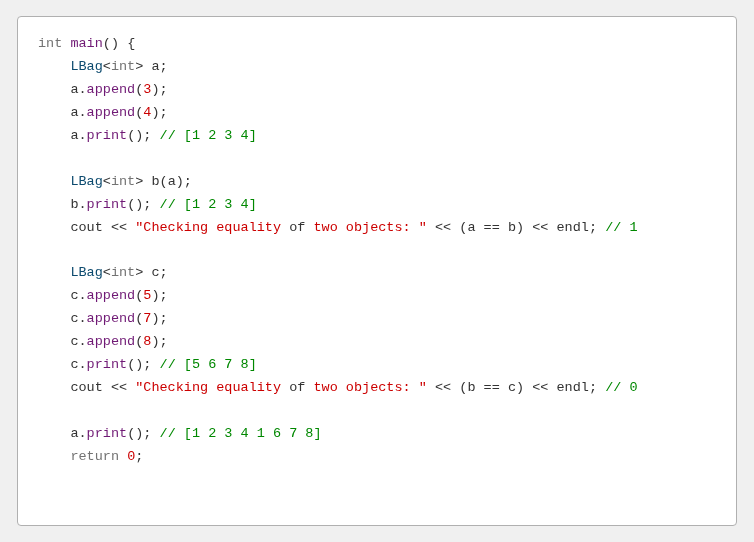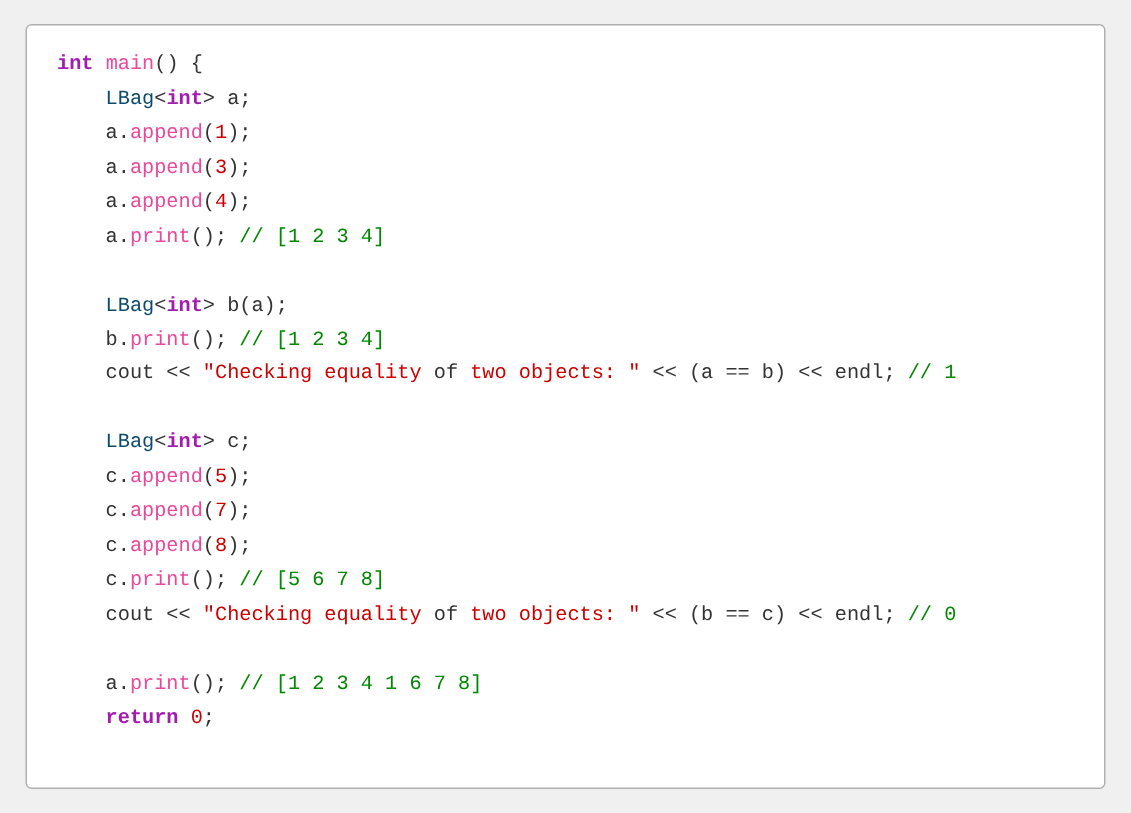--- a/index.html
+++ b/index.html
@@ -18,38 +18,37 @@
       padding: 16px 20px;
       width: 720px;
       min-height: 510px;
       font-size: 13.5px;
       line-height: 1.7;
     }
     .line {
       display: block;
       white-space: pre;
     }
-    .kw { color: #a21caf; font-weight: bold; }                         
-    .fn { color: #ec4899; }                           
+    .kw { color: #737373; font-weight: normal; }                         
+    .fn { color: #701a75; }                           
     .num { color: #cc0000; }                          
     .str { color: #cc0000; }                          
     .cmt { color: #008800; }                           
     .plain { color: #333333; }                       
     .classname { color: #0c4a6e; }                       
   </style>
 </head>
 <body>
 
 <div class="code-container">
 
   <span class="line"><span class="kw">int</span><span class="plain"> </span><span class="fn">main</span><span class="plain">() {</span></span>
 
   <span class="line"><span class="plain">    </span><span class="classname">LBag</span><span class="plain">&lt;</span><span class="kw">int</span><span class="plain">&gt; a;</span></span>
 
-  <span class="line"><span class="plain">    a.</span><span class="fn">append</span><span class="plain">(</span><span class="num">1</span><span class="plain">);</span></span>
 
 
   <span class="line"><span class="plain">    a.</span><span class="fn">append</span><span class="plain">(</span><span class="num">3</span><span class="plain">);</span></span>
 
   <span class="line"><span class="plain">    a.</span><span class="fn">append</span><span class="plain">(</span><span class="num">4</span><span class="plain">);</span></span>
 
   <span class="line"><span class="plain">    a.</span><span class="fn">print</span><span class="plain">(); </span><span class="cmt">// [1 2 3 4]</span></span>
 
   <span class="line"> </span>
 

